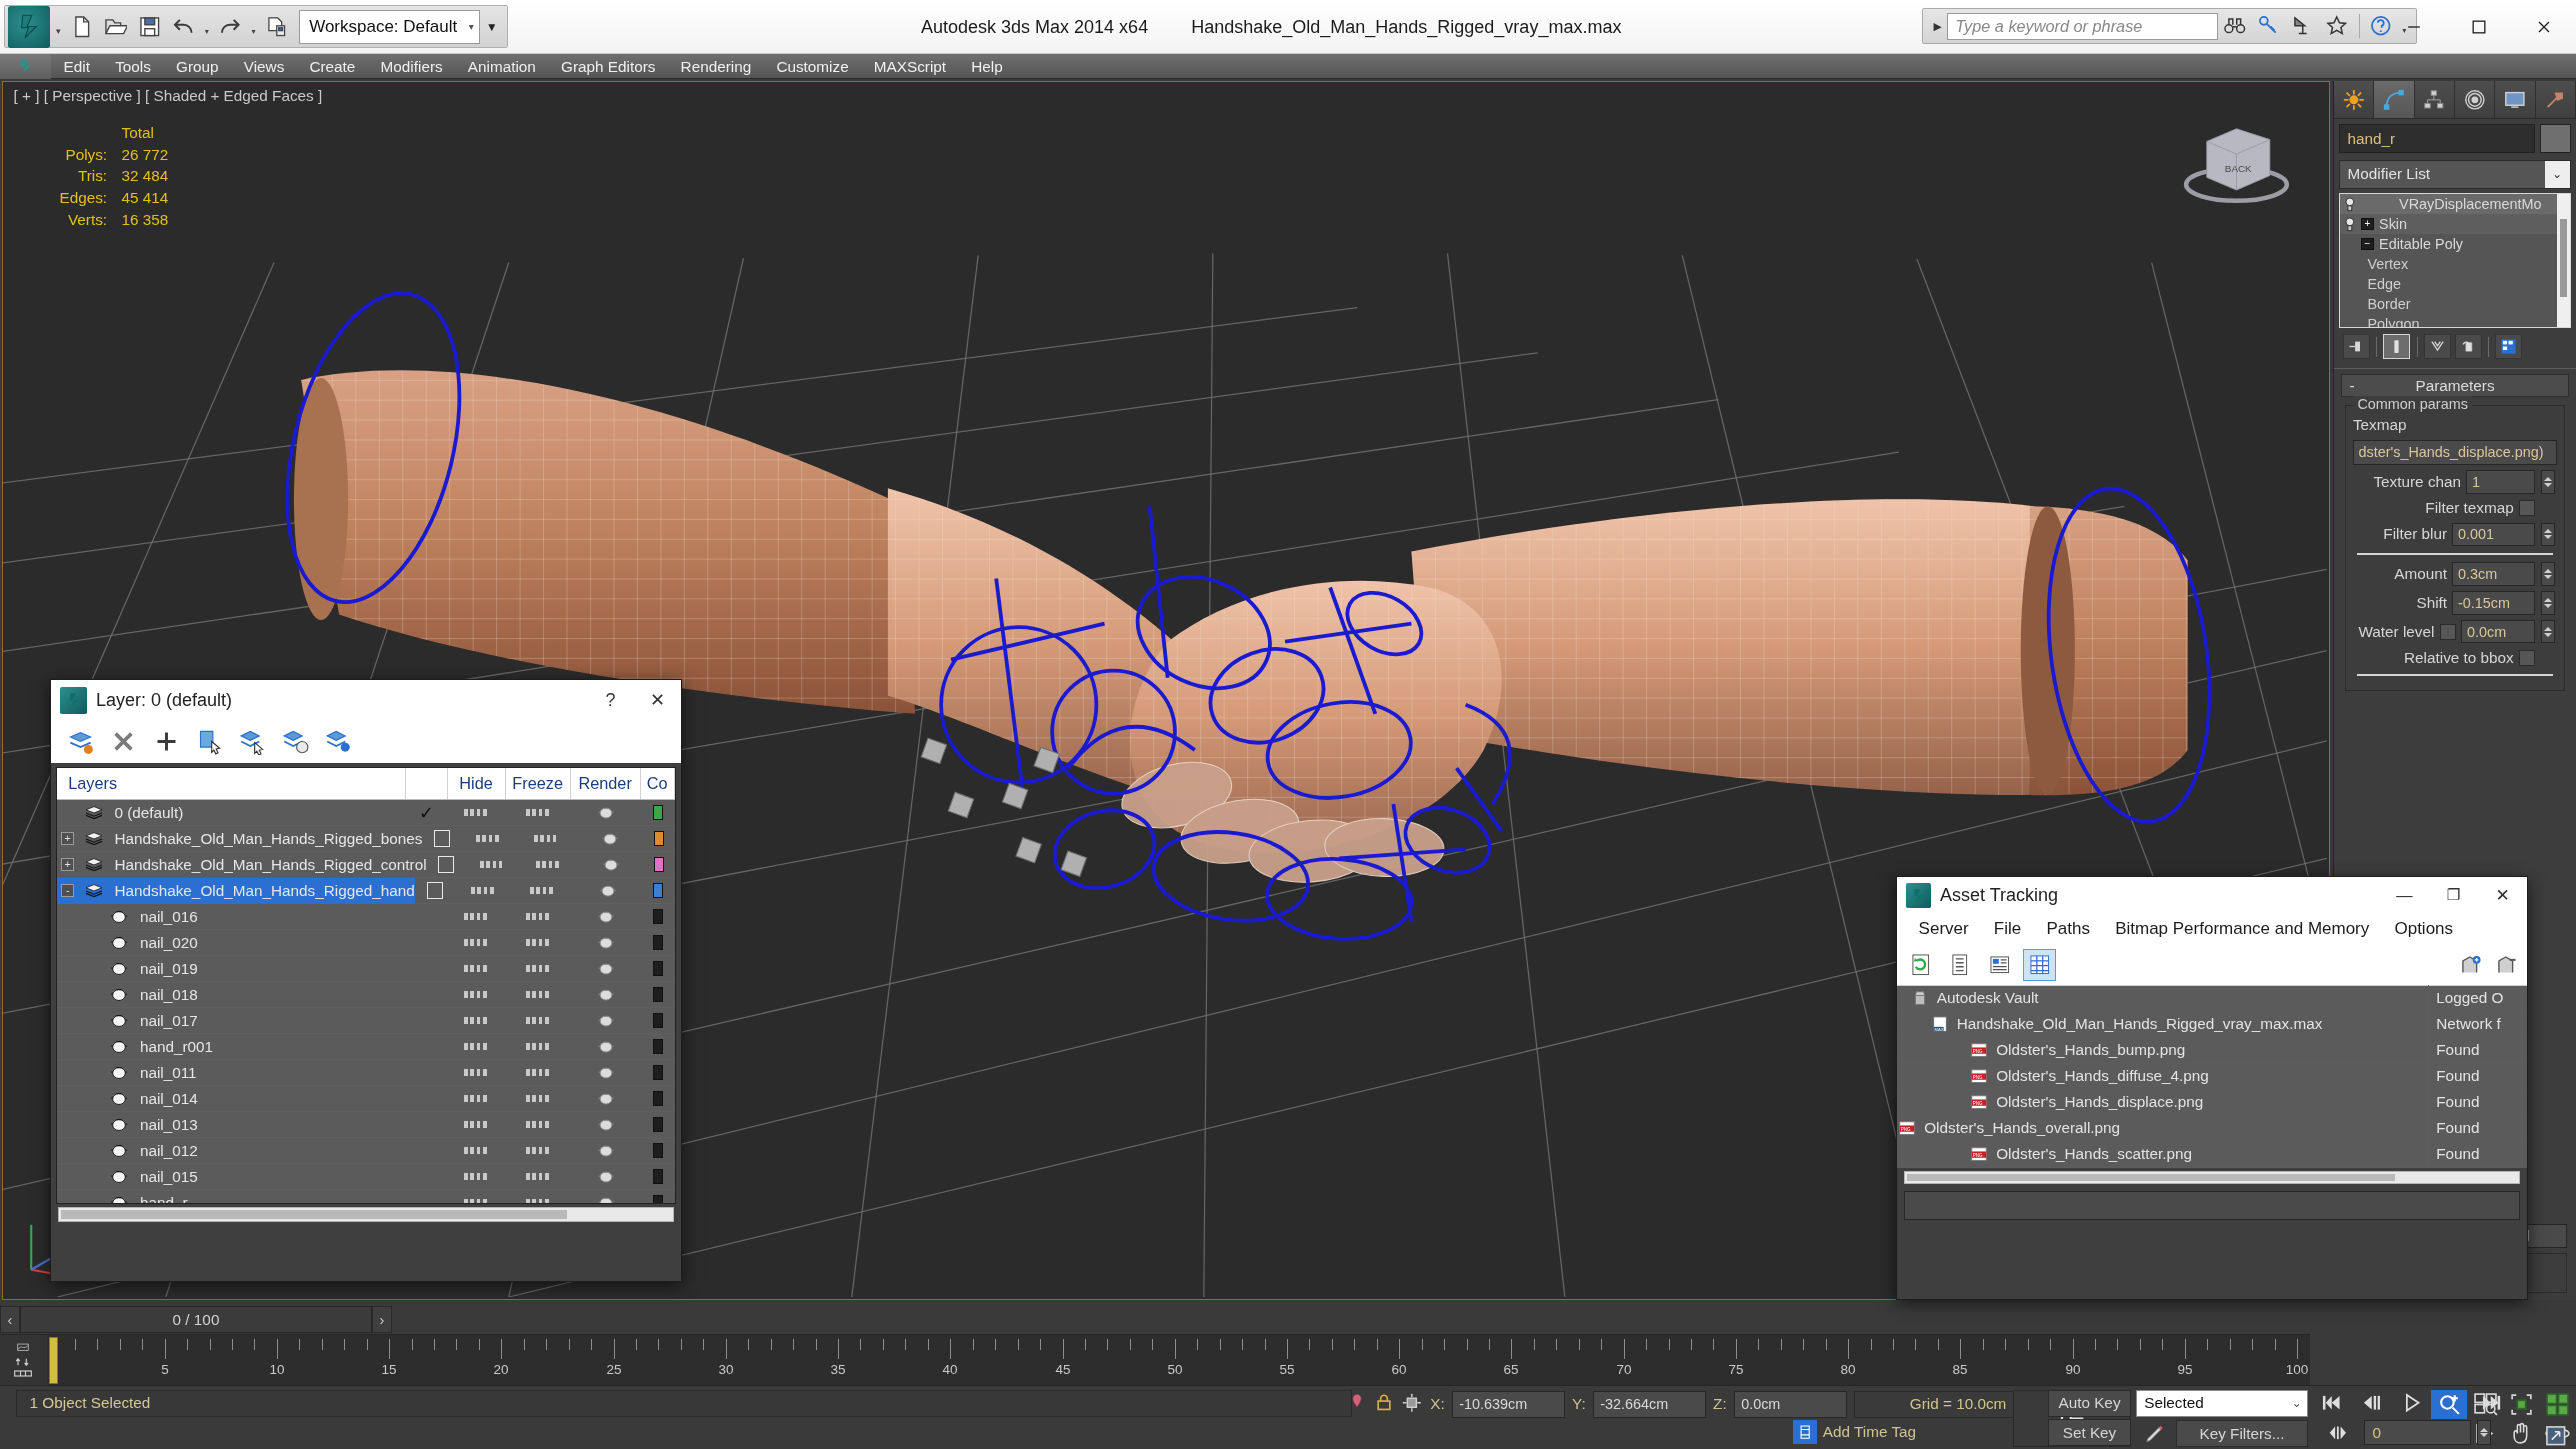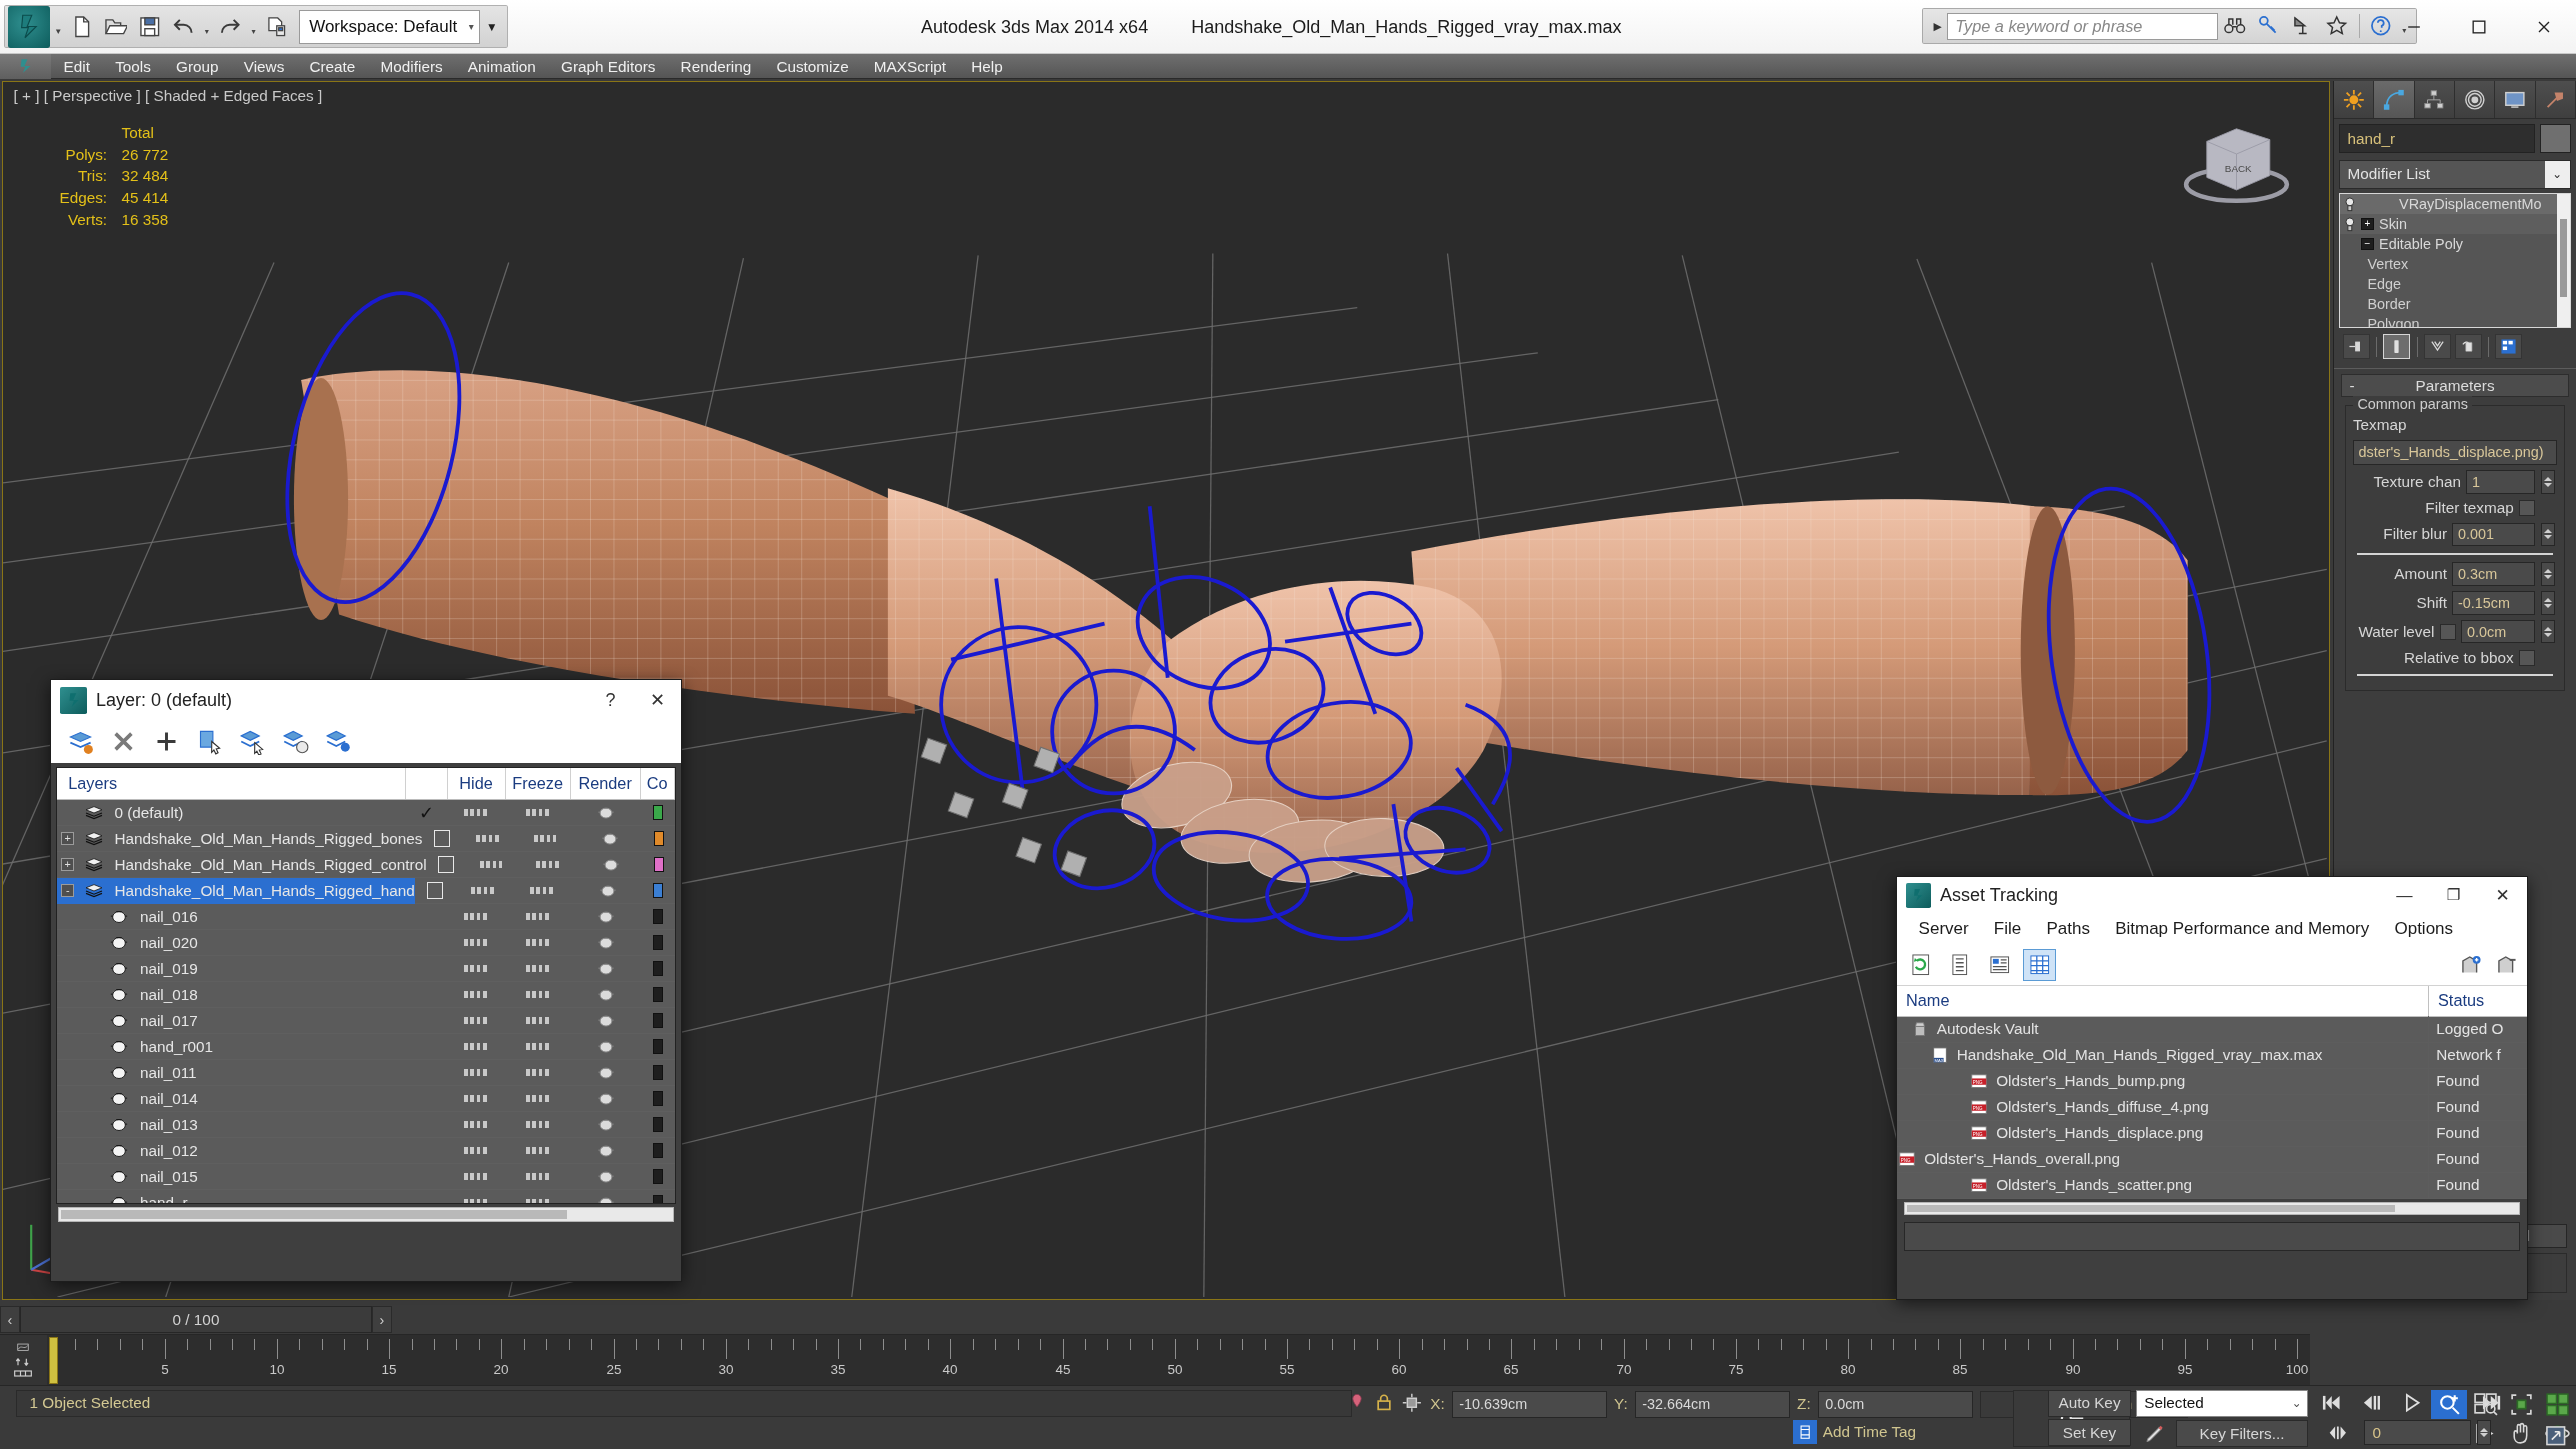--- a/index.html
+++ b/index.html
@@ -140,21 +140,21 @@
   .ruler .tick{position:absolute;top:3.6px;width:0.9px;background:#8d8d8d;}
   .ruler .lab{position:absolute;top:27px;font-size:13.5px;color:#c9c9c9;transform:translateX(-50%);}
   .playhead{position:absolute;top:1.8px;width:9px;height:47px;background:#cfc040;border:0.9px solid #8a7516;}
   
   .statusarea{position:absolute;left:0;top:1385px;width:2576px;height:64px;background:#3a3a3a;border-top:0.9px solid #262626;}
   .statuswrap{position:absolute;left:16px;top:3.6px;width:1336px;}
   .statusline{height:27px;background:#383838;border:0.9px solid #2a2a2a;display:flex;align-items:center;padding-left:12.6px;font-size:15.3px;color:#d4c993;}
   .promptline{height:27px;margin-top:2.7px;background:#383838;border:0.9px solid #2a2a2a;display:flex;align-items:center;padding-left:12.6px;font-size:15.3px;color:#d4c993;}
   .coordbar{position:absolute;left:1347px;top:3.6px;display:flex;align-items:center;gap:7.2px;height:29px;}
   .coordlabel{font-size:15.3px;color:#d0c58f;}
-  .coordfield{width:155px;height:27px;background:#4a4a4a;border:0.9px solid #262626;display:flex;align-items:center;padding-left:6.3px;font-size:14.4px;color:#d9d9d9;}
+  .coordfield{width:113px;height:27px;background:#4a4a4a;border:0.9px solid #262626;display:flex;align-items:center;padding-left:6.3px;font-size:14.4px;color:#d9d9d9;}
   .gridbox{width:208px;height:27px;background:#3a3a3a;border:0.9px solid #2a2a2a;display:flex;align-items:center;justify-content:center;font-size:15.3px;color:#d0c58f;}
   .addtime{position:absolute;left:1793px;top:34px;display:flex;align-items:center;gap:6.3px;}
   .addtime .sq{width:23.5px;height:23.5px;background:#2b6fd0;display:flex;align-items:center;justify-content:center;}
   .keyctl{position:absolute;left:2013px;top:3.6px;width:117px;height:57px;display:flex;align-items:center;justify-content:center;background:#3a3a3a;border:0.9px solid #2a2a2a;}
   .autokeyblk{position:absolute;left:2048px;top:3.6px;}
   .akbtn{width:83px;height:27px;background:#4a4a4a;border:0.9px solid #2a2a2a;display:flex;align-items:center;justify-content:center;font-size:15.3px;color:#d6d6d6;cursor:pointer;}
   .selcombo{position:absolute;left:2136px;top:3.6px;width:172px;height:27px;background:#fff;border:0.9px solid #888;display:flex;align-items:center;justify-content:space-between;padding:0 5.4px 0 7.2px;font-size:15.3px;color:#111;}
   .keyfilters{position:absolute;left:2176px;top:34px;width:132px;height:27px;background:#4a4a4a;border:0.9px solid #2a2a2a;display:flex;align-items:center;justify-content:center;font-size:15.3px;color:#d6d6d6;cursor:pointer;}
   .navicons{position:absolute;left:2317px;top:3.6px;display:grid;grid-template-columns:repeat(5,51px);grid-auto-rows:29px;}
   .navicons .ni{display:flex;align-items:center;justify-content:center;cursor:pointer;}
@@ -1431,24 +1431,20 @@
       </div>
       <div class="at-tb">
         <svg viewBox="0 0 24 24" fill="none" stroke="#555" stroke-width="1.4">
             <path d="M4 20V8l7-4 7 4v12" fill="#cfcfcf"></path>
             <path d="M15 7h6" stroke="#555" stroke-width="2"></path>
           </svg>
       </div>
     </div>
   </div>
 
-  <div class="at-head">
-    <div class="h" style="flex:1">Name</div>
-    <div class="h" style="width:99px;border-left:0.9px solid #c0c0c0">Status</div>
-  </div>
 
   <div class="at-body" id="asset-rows">
       <div class="at-row">
         <div class="n" style="padding-left:12.6px">
           <svg class="micon" viewBox="0 0 22 18">
             <path d="M7 2h8l1 4H6z" fill="#cfcfcf" stroke="#777"></path>
             <rect x="6" y="6" width="10" height="10" fill="#bdbdbd" stroke="#777"></rect>
           </svg>
           <span>Autodesk Vault</span>
         </div>

